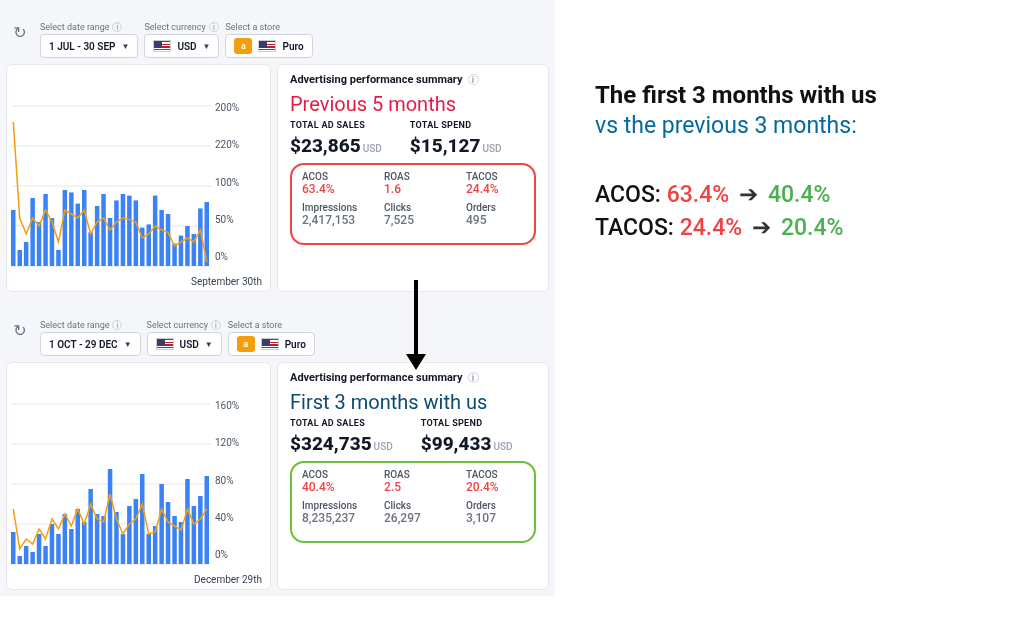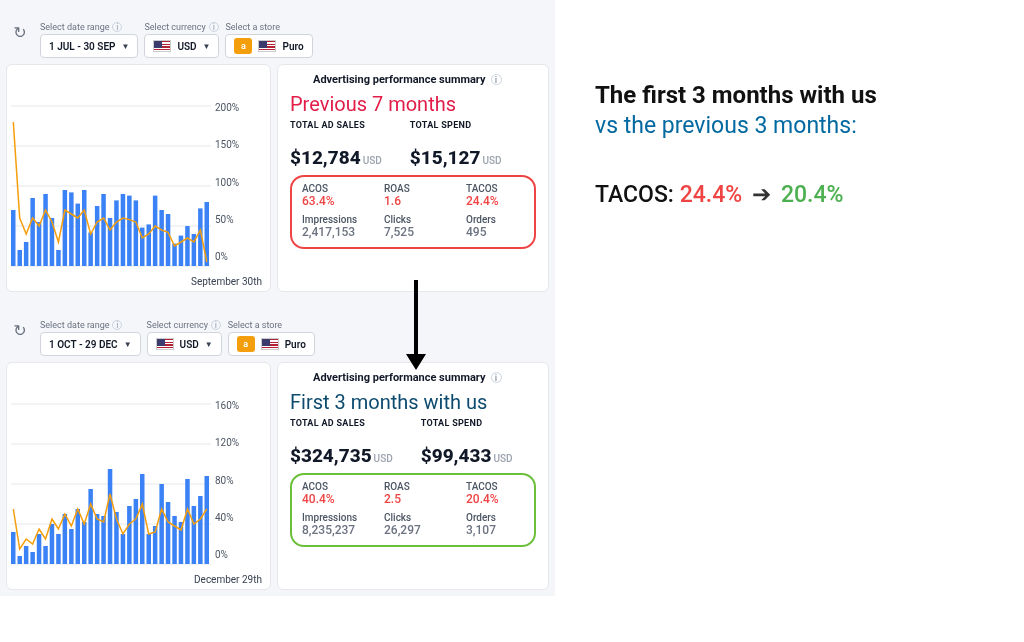--- a/index.html
+++ b/index.html
@@ -101,40 +101,39 @@
     border: 1px solid #e5e7eb;
     border-radius: 6px;
     padding: 8px 12px 12px 12px;
     width: 280px;
     position: relative;
   }
   .summary-title {
     font-size: 11px; font-weight: 700; color: #111827;
     display: flex; align-items: center; gap: 5px;
     margin-bottom: 6px;
-    margin-left: 23px;
   }
   .annotation {
     font-size: 20px;
     font-weight: 400;
     margin-bottom: 4px;
   }
   .annotation.red { color: #e11d48; }
   .annotation.green { color: #0c4a6e; }
   .totals-row {
     display: flex; gap: 28px; margin-bottom: 6px;
   }
-  .total-block { display: flex; flex-direction: column; gap: 16px; }
+  .total-block { display: flex; flex-direction: column; gap: 4px; }
   .total-label { font-size: 9px; font-weight: 700; color: #111827; letter-spacing: 0.3px; }
   .total-value { font-size: 19px; font-weight: 800; color: #111827; }
   .total-value .cur { font-size: 10px; font-weight: 500; color: #9ca3af; margin-left: 2px; }
   .metrics-box {
     border: 2.5px solid;
     border-radius: 14px;
-    padding: 6px 10px 8px 10px;
+    padding: 6px 10px 16px 10px;
     margin-top: 2px;
   }
   .metrics-box.red { border-color: #ef4444; }
   .metrics-box.green { border-color: #6cbf3a; }
   .metrics-row {
     display: flex; gap: 24px;
   }
   .metric { display: flex; flex-direction: column; gap: 0; min-width: 58px; }
   .metric-label { font-size: 10px; color: #4b5563; font-weight: 500; }
   .metric-value { font-size: 12px; font-weight: 500; }
@@ -256,39 +255,39 @@
                 <rect x="167.7" y="137.6" width="4.5" height="30.4"></rect>
                 <rect x="174.2" y="128.0" width="4.5" height="40.0"></rect>
                 <rect x="180.6" y="136.0" width="4.5" height="32.0"></rect>
                 <rect x="187.1" y="110.4" width="4.5" height="57.6"></rect>
                 <rect x="193.5" y="104.0" width="4.5" height="64.0"></rect>
               </g>
             <polyline id="line1" fill="none" stroke="#f59e0b" stroke-width="1.5" points="2.3,24.0 8.7,120.0 15.2,136.0 21.6,120.0 28.1,128.0 34.5,112.0 41.0,124.0 47.4,144.0 53.9,112.0 60.3,116.0 66.8,120.0 73.2,112.0 79.7,136.0 86.1,124.0 92.6,120.0 99.0,132.0 105.5,124.0 111.9,120.0 118.4,121.6 124.8,124.0 131.3,140.0 137.7,136.0 144.2,128.0 150.6,132.0 157.1,134.4 163.5,148.0 170.0,144.0 176.5,140.0 182.9,144.0 189.4,132.0 195.8,164.0"></polyline>
           </svg>
           <div class="yaxis-right">
             <span>200%</span>
-            <span>150%</span>
+            <span>220%</span>
             <span>100%</span>
             <span>50%</span>
             <span>0%</span>
           </div>
         </div>
         <div class="chart-date">September 30th</div>
       </div>
 
       <div class="summary-card">
         <div class="summary-title">
           <span>Advertising performance summary</span>
           <span class="info" style="border:1px solid #cbd5e1;border-radius:50%;width:11px;height:11px;display:inline-flex;align-items:center;justify-content:center;font-size:9px;color:#9ca3af;">i</span>
         </div>
-        <div class="annotation red">Previous 7 months</div>
+        <div class="annotation red">Previous 5 months</div>
         <div class="totals-row">
           <div class="total-block">
             <span class="total-label">TOTAL AD SALES</span>
-            <span class="total-value"><span>$12,784</span><span class="cur">USD</span></span>
+            <span class="total-value"><span>$23,865</span><span class="cur">USD</span></span>
           </div>
           <div class="total-block">
             <span class="total-label">TOTAL SPEND</span>
             <span class="total-value"><span>$15,127</span><span class="cur">USD</span></span>
           </div>
         </div>
         <div class="metrics-box red">
           <div class="metrics-row">
             <div class="metric">
                 <span class="metric-label">ACOS</span>
@@ -475,18 +474,24 @@
     </div>
   </div>
 
 </div>
 
 <div class="right-panel">
   <div class="headline">The first 3 months with us</div>
   <div class="subhead">vs the previous 3 months:</div>
 
   <div class="compare-line">
+    <span class="lbl">ACOS:</span>
+    <span class="old">63.4%</span>
+    <span class="arrow">➔</span>
+    <span class="new">40.4%</span>
+  </div>
+  <div class="compare-line">
     <span class="lbl">TACOS:</span>
     <span class="old">24.4%</span>
     <span class="arrow">➔</span>
     <span class="new">20.4%</span>
   </div>
 </div>
 
 </body></html>

